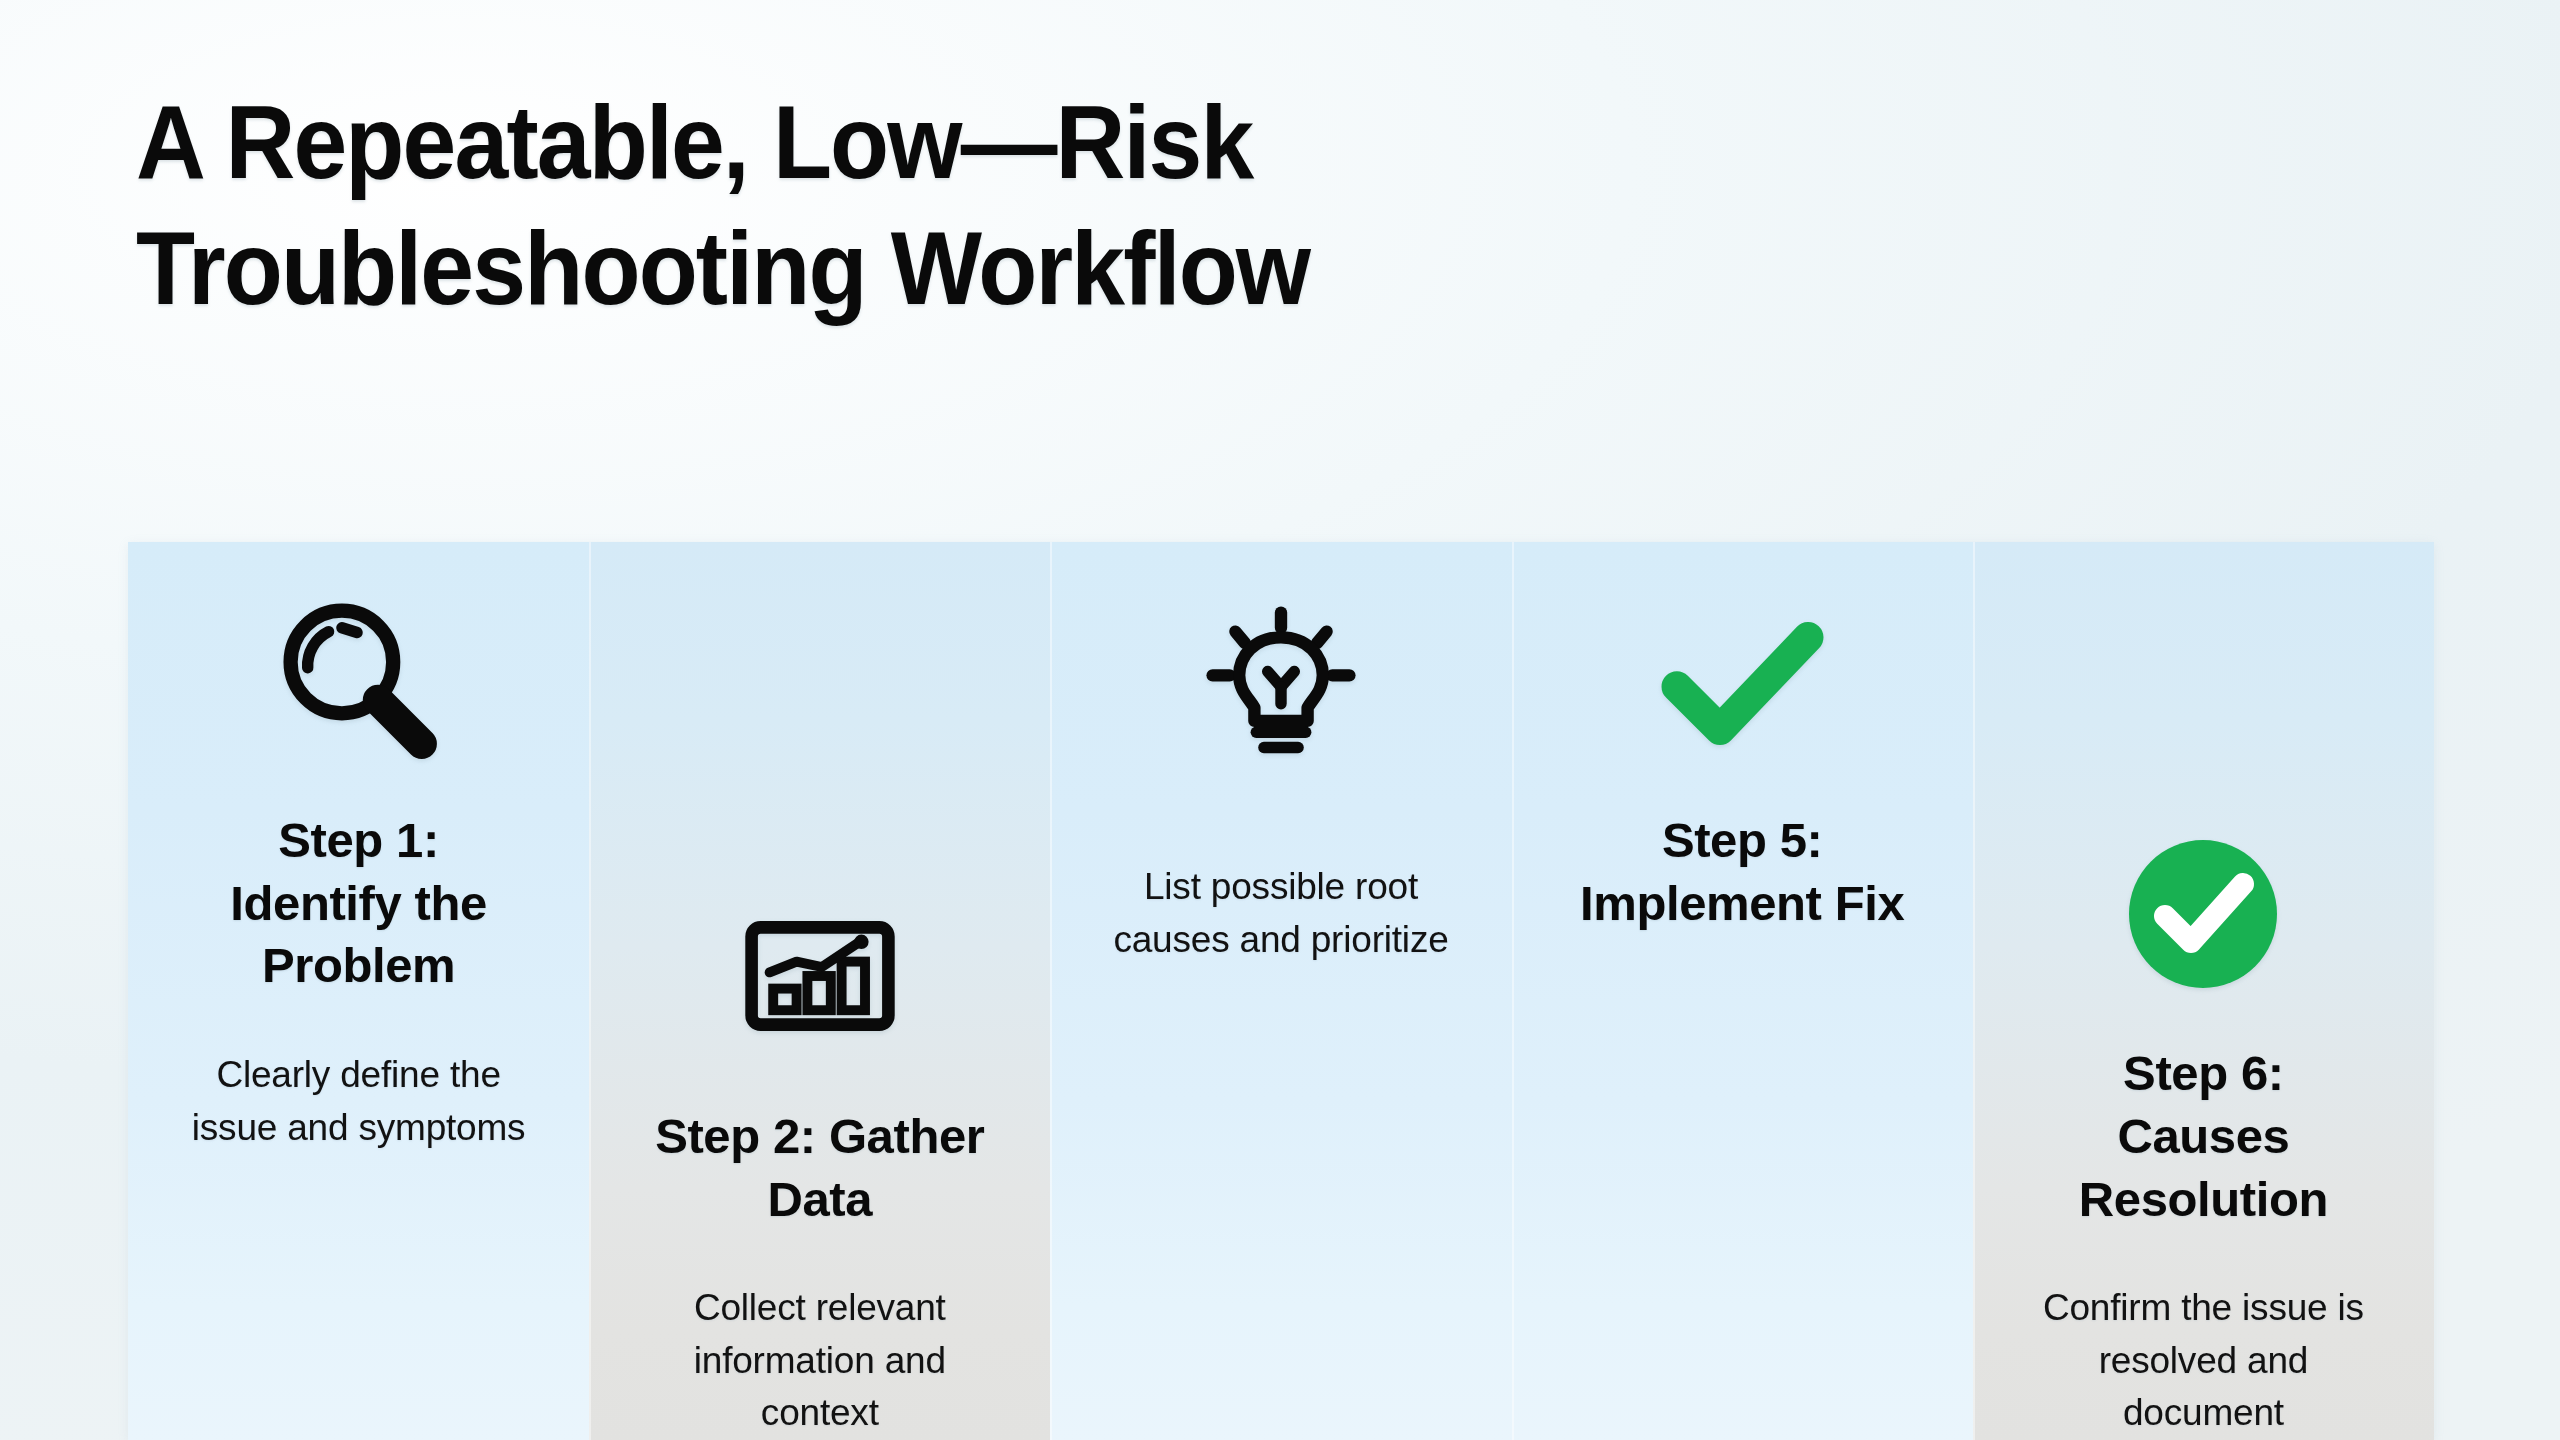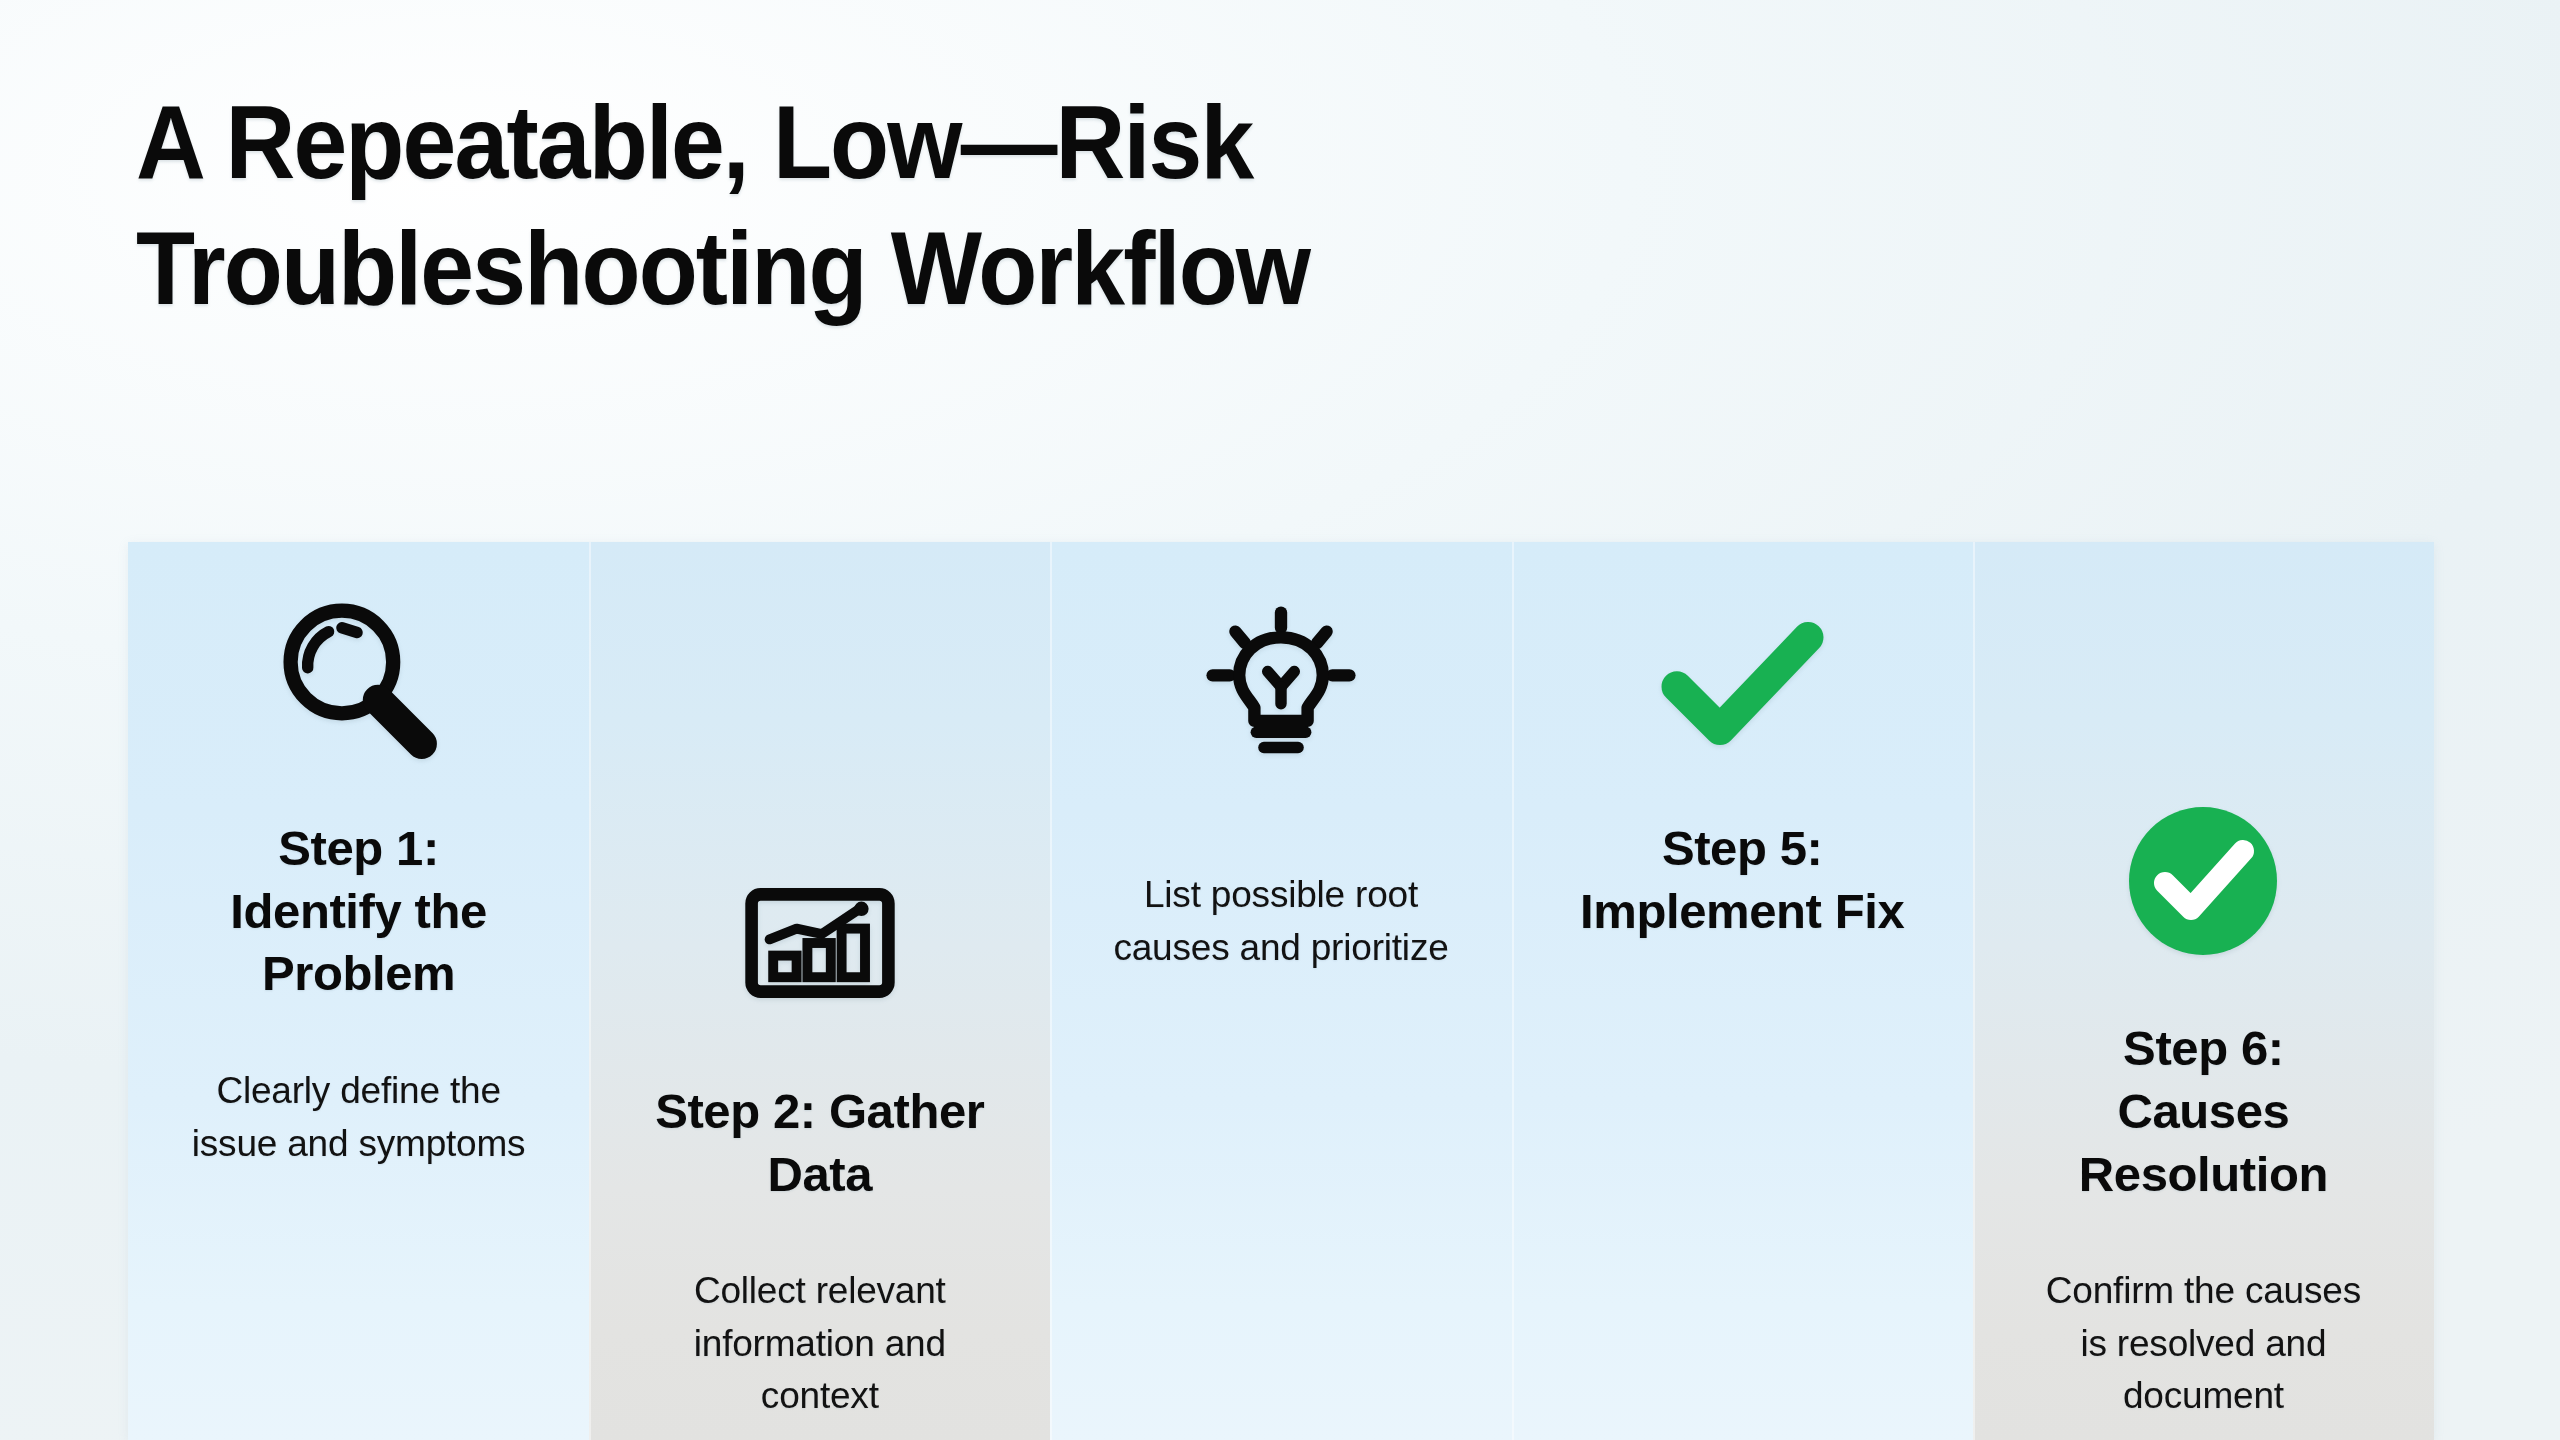--- a/index.html
+++ b/index.html
@@ -49,23 +49,22 @@
     box-shadow:0 2px 10px rgba(140,165,180,0.12);
   }
 
   .step-column {
     flex:1 1 0;
     height:100%;
     position:relative;
     display:flex;
     flex-direction:column;
     align-items:center;
-    padding:36px 14px 17px 14px;
+    padding:36px 14px 0 14px;
     overflow:hidden;
-    gap:8px;
   }
 
   .step-column.tint-blue {
     background:linear-gradient(to bottom,
       #d6ecf9 0%,
       #d9edfa 30%,
       #dff0fb 62%,
       #e6f4fc 85%,
       #eaf5fc 100%);
   }
@@ -191,16 +190,16 @@
   </div>
 
   <div class="step-column tint-gray">
     <div class="icon-wrap">
       <svg width="200" height="200" viewBox="0 0 100 100">
         <circle cx="50" cy="50" r="37" fill="#18b152"></circle>
         <path d="M31 51 L44 64 L70 35" fill="none" stroke="#ffffff" stroke-width="11" stroke-linecap="round" stroke-linejoin="round"></path>
       </svg>
     </div>
     <div class="step-title">Step 6: Causes Resolution</div>
-    <div class="step-desc">Confirm the causes is resolved and document</div>
+    <div class="step-desc">Confirm the issue is resolved and document</div>
   </div>
 
 </div>
 
 </body></html>

